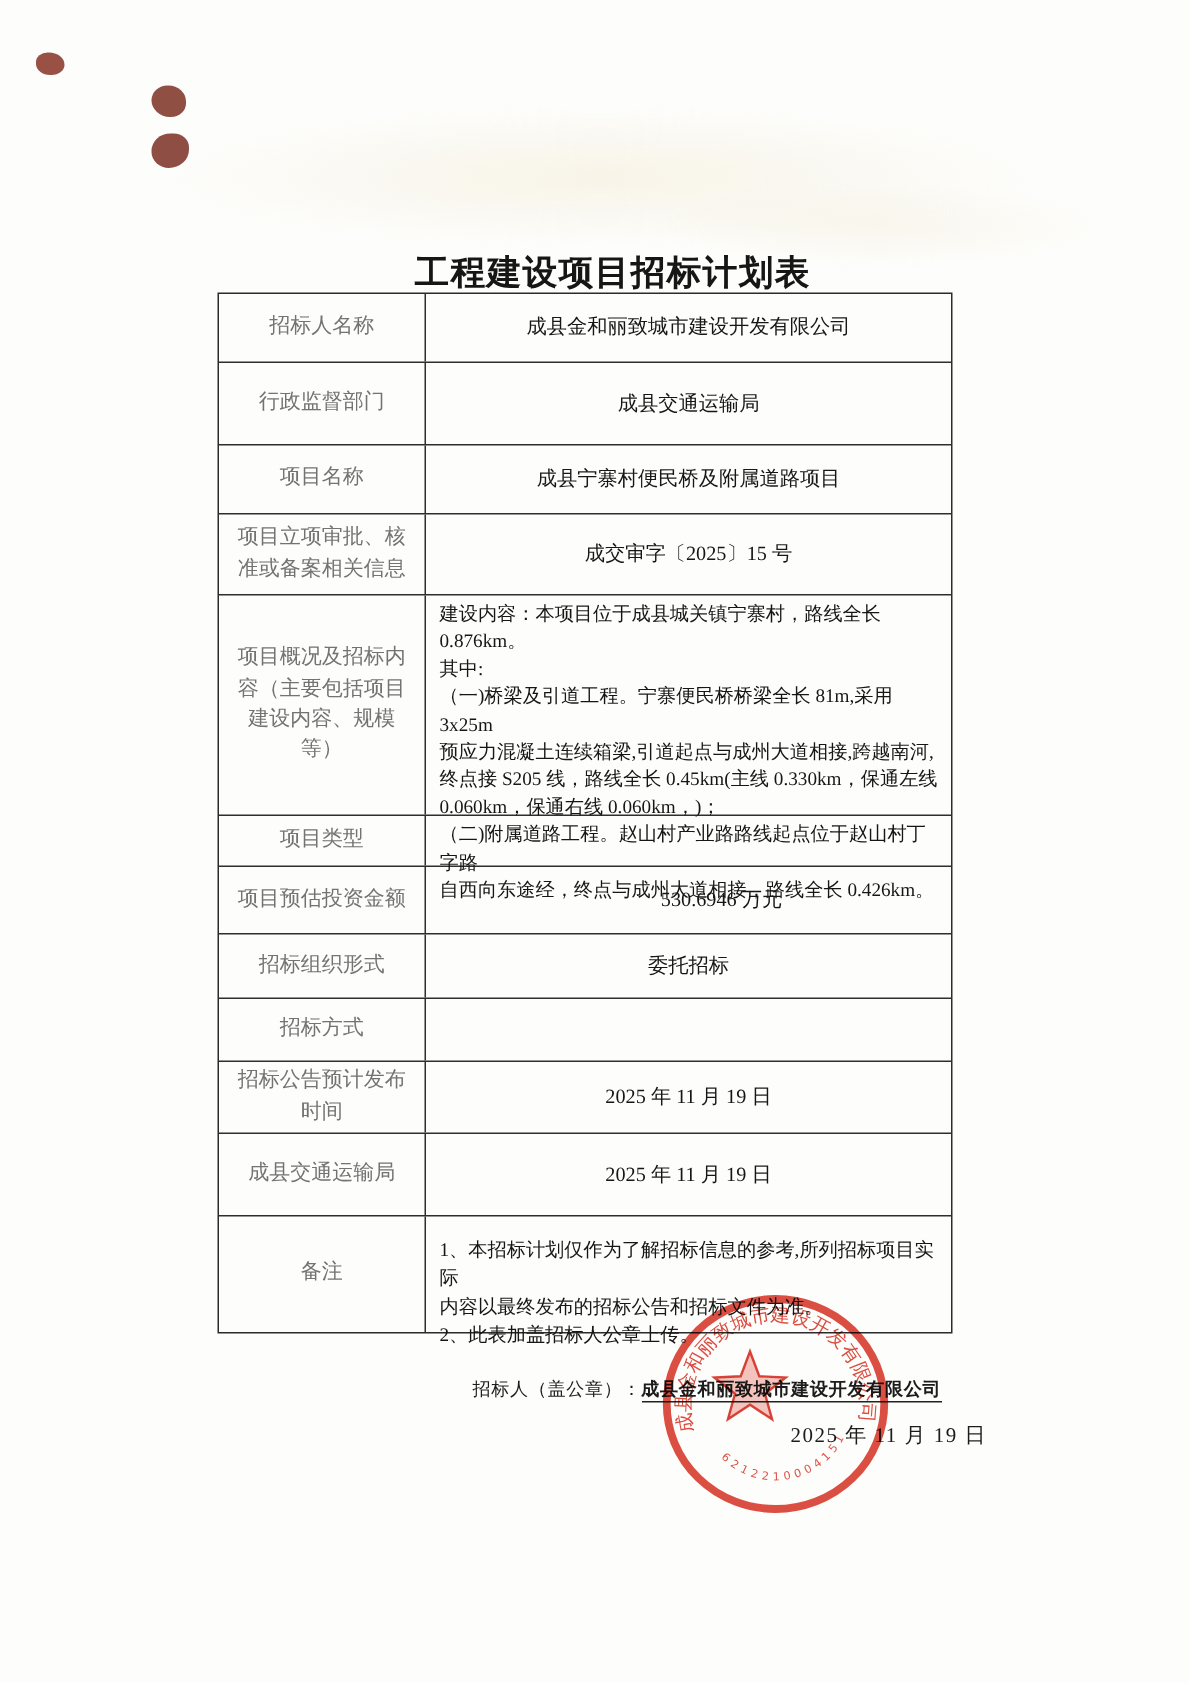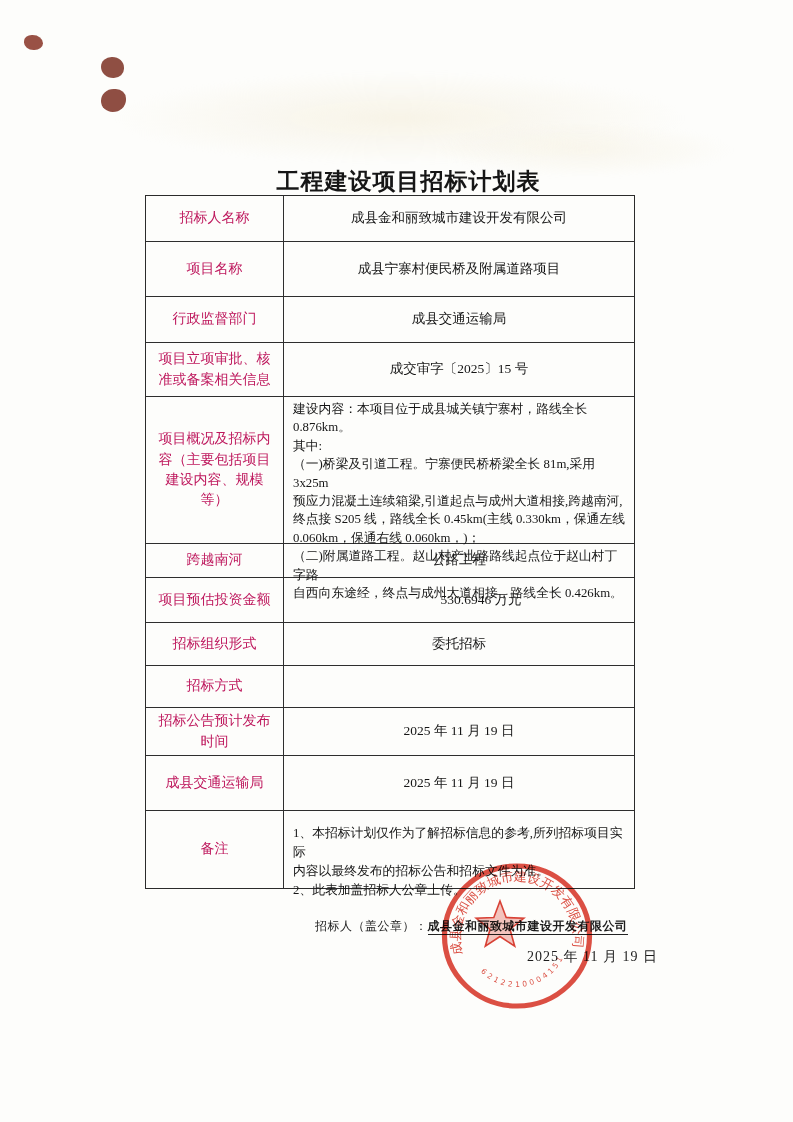--- a/index.html
+++ b/index.html
@@ -57,21 +57,21 @@
   .tr:nth-child(10){height:48px;justify-content:flex-end;}
   .tr:nth-child(11){height:55px;}
   .tr:nth-child(12){height:78px;}
   .th{
     width:138px;flex:0 0 138px;box-sizing:border-box;
     border-right:1.4px solid #2e2e2e;
     display:flex;align-items:center;justify-content:center;
     text-align:center;
     font-size:14px;line-height:1.45;
     padding:2px 6px;
-    color:#be185d;
+    color:#737373;
   }
   .td{
     flex:1;box-sizing:border-box;
     display:flex;align-items:center;justify-content:center;
     text-align:center;
     font-size:13.5px;line-height:1.4;
     padding:2px 6px;
     white-space:pre-line;
     color:#161616;
   }
@@ -116,45 +116,44 @@
   <div class="ink ink3"></div>
 
   <h1 class="title">工程建设项目招标计划表</h1>
 
   <div class="tbl">
     <div class="tr">
       <div class="th">招标人名称</div>
       <div class="td">成县金和丽致城市建设开发有限公司</div>
     </div>
     <div class="tr">
+      <div class="th">行政监督部门</div>
+      <div class="td">成县交通运输局</div>
+    </div>
+    <div class="tr">
       <div class="th">项目名称</div>
       <div class="td">成县宁寨村便民桥及附属道路项目</div>
-    </div>
-    <div class="tr">
-      <div class="th">行政监督部门</div>
-      <div class="td">成县交通运输局</div>
     </div>
     <div class="tr">
       <div class="th">项目立项审批、核准或备案相关信息</div>
       <div class="td">成交审字〔2025〕15 号</div>
     </div>
     <div class="tr">
       <div class="th">项目概况及招标内容（主要包括项目建设内容、规模等）</div>
       <div class="td left">建设内容：本项目位于成县城关镇宁寨村，路线全长 0.876km。
 其中:
 （一)桥梁及引道工程。宁寨便民桥桥梁全长 81m,采用 3x25m
 预应力混凝土连续箱梁,引道起点与成州大道相接,跨越南河,
 终点接 S205 线，路线全长 0.45km(主线 0.330km，保通左线
 0.060km，保通右线 0.060km，)；
 （二)附属道路工程。赵山村产业路路线起点位于赵山村丁字路
 自西向东途经，终点与成州大道相接，路线全长 0.426km。</div>
     </div>
     <div class="tr">
-      <div class="th">跨越南河</div>
-      <div class="td">公路工程</div>
+      <div class="th">项目类型</div>
     </div>
     <div class="tr">
       <div class="th">项目预估投资金额</div>
       <div class="td">530.6946 万元</div>
     </div>
     <div class="tr">
       <div class="th">招标组织形式</div>
       <div class="td">委托招标</div>
     </div>
     <div class="tr">

